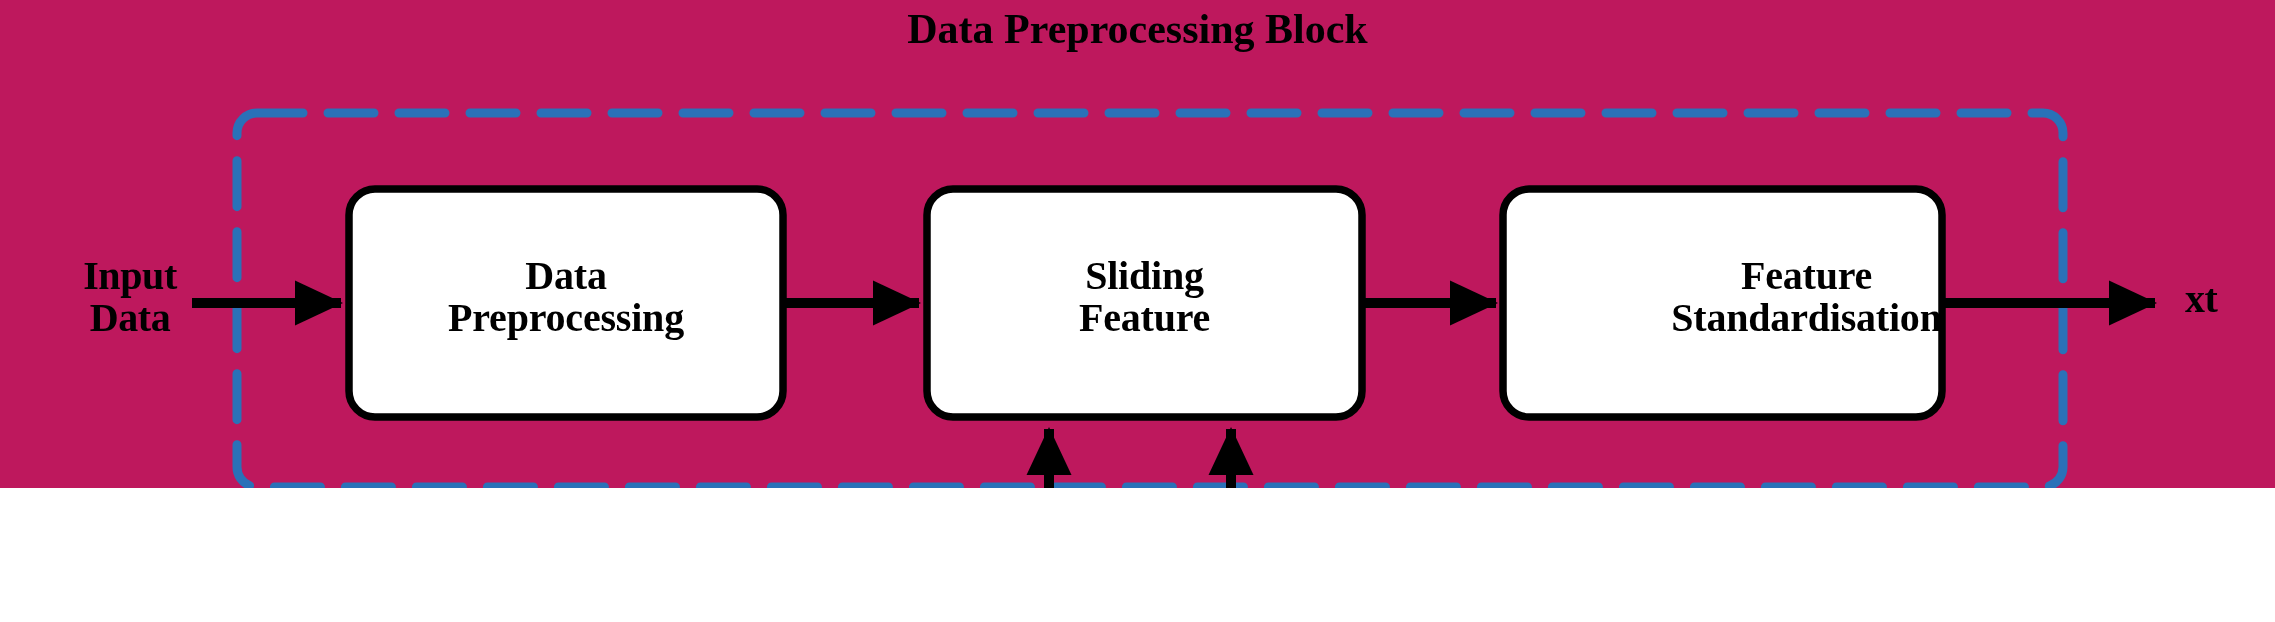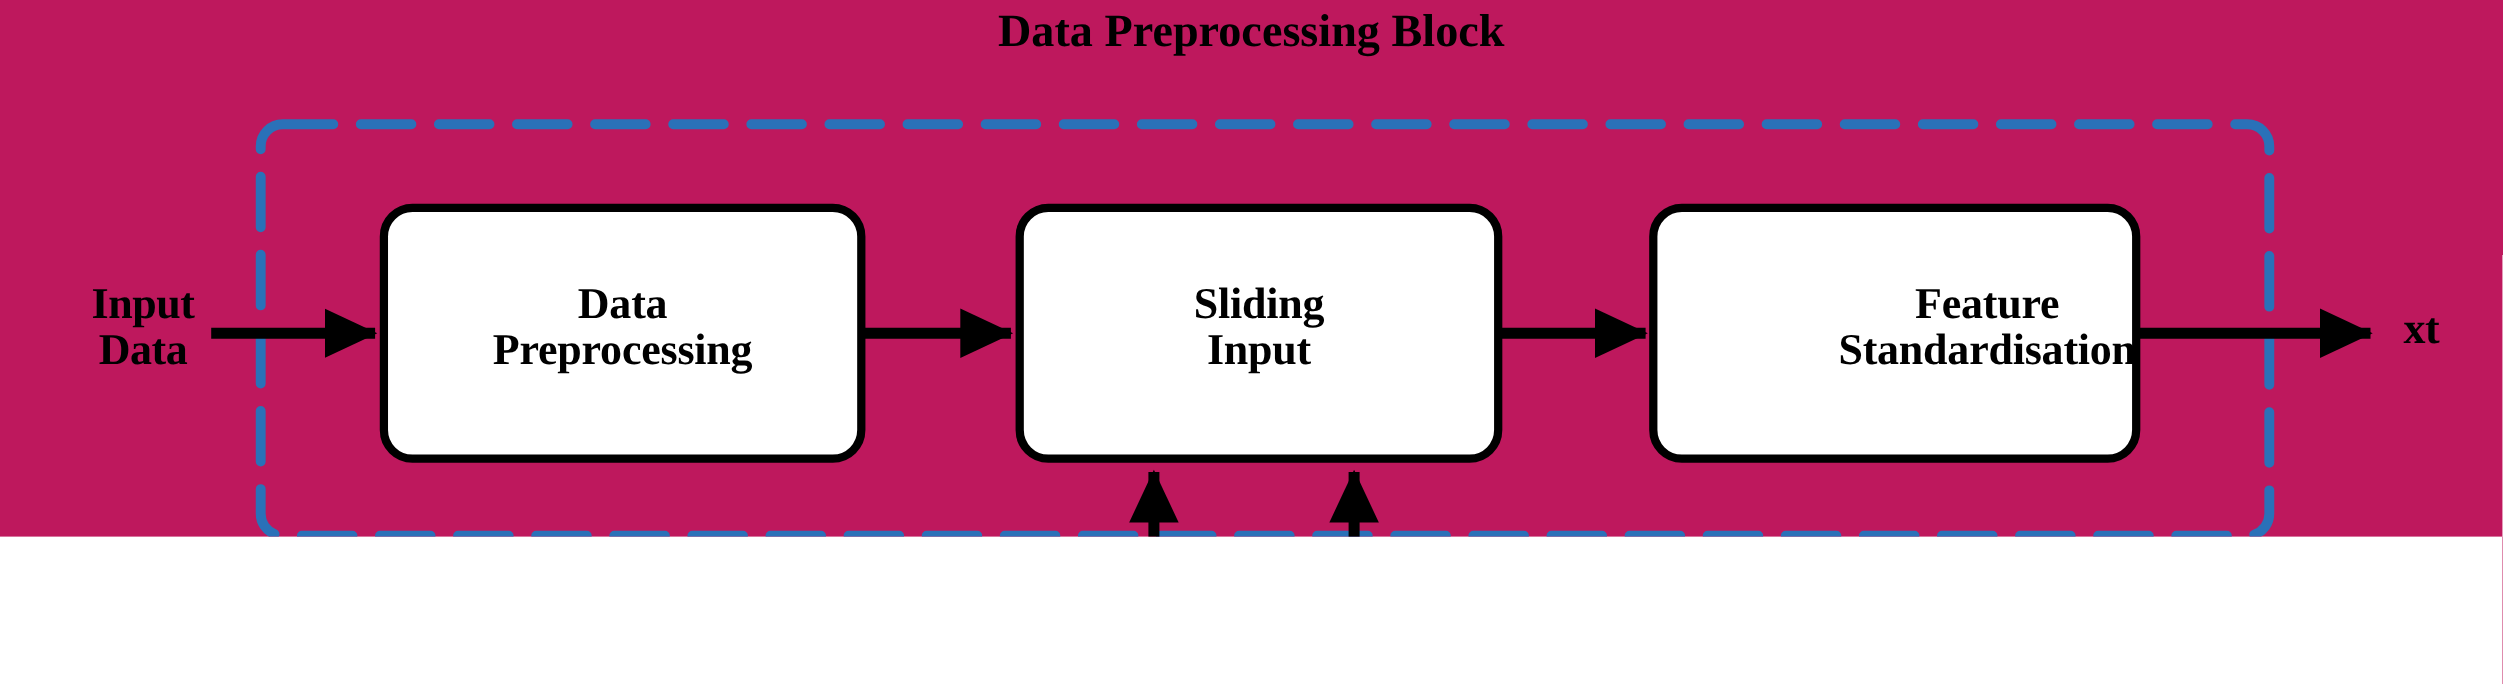--- a/index.html
+++ b/index.html
@@ -112,21 +112,21 @@
   </svg>
 
   <div class="lbl" id="diagram-title">Data Preprocessing Block</div>
 
   <div class="lbl" id="input-data-label">Input
 Data</div>
 
   <div class="lbl box-label" id="box-label-0">Data
 Preprocessing</div>
   <div class="lbl box-label" id="box-label-1">Sliding
-Input</div>
+Feature</div>
   <div class="lbl box-label" id="box-label-2">Feature
 Standardisation</div>
 
   <div class="lbl" id="param-label-0">WL</div>
 
   <div class="lbl" id="output-label">xt</div>
 
 </div>
 
 </body></html>

